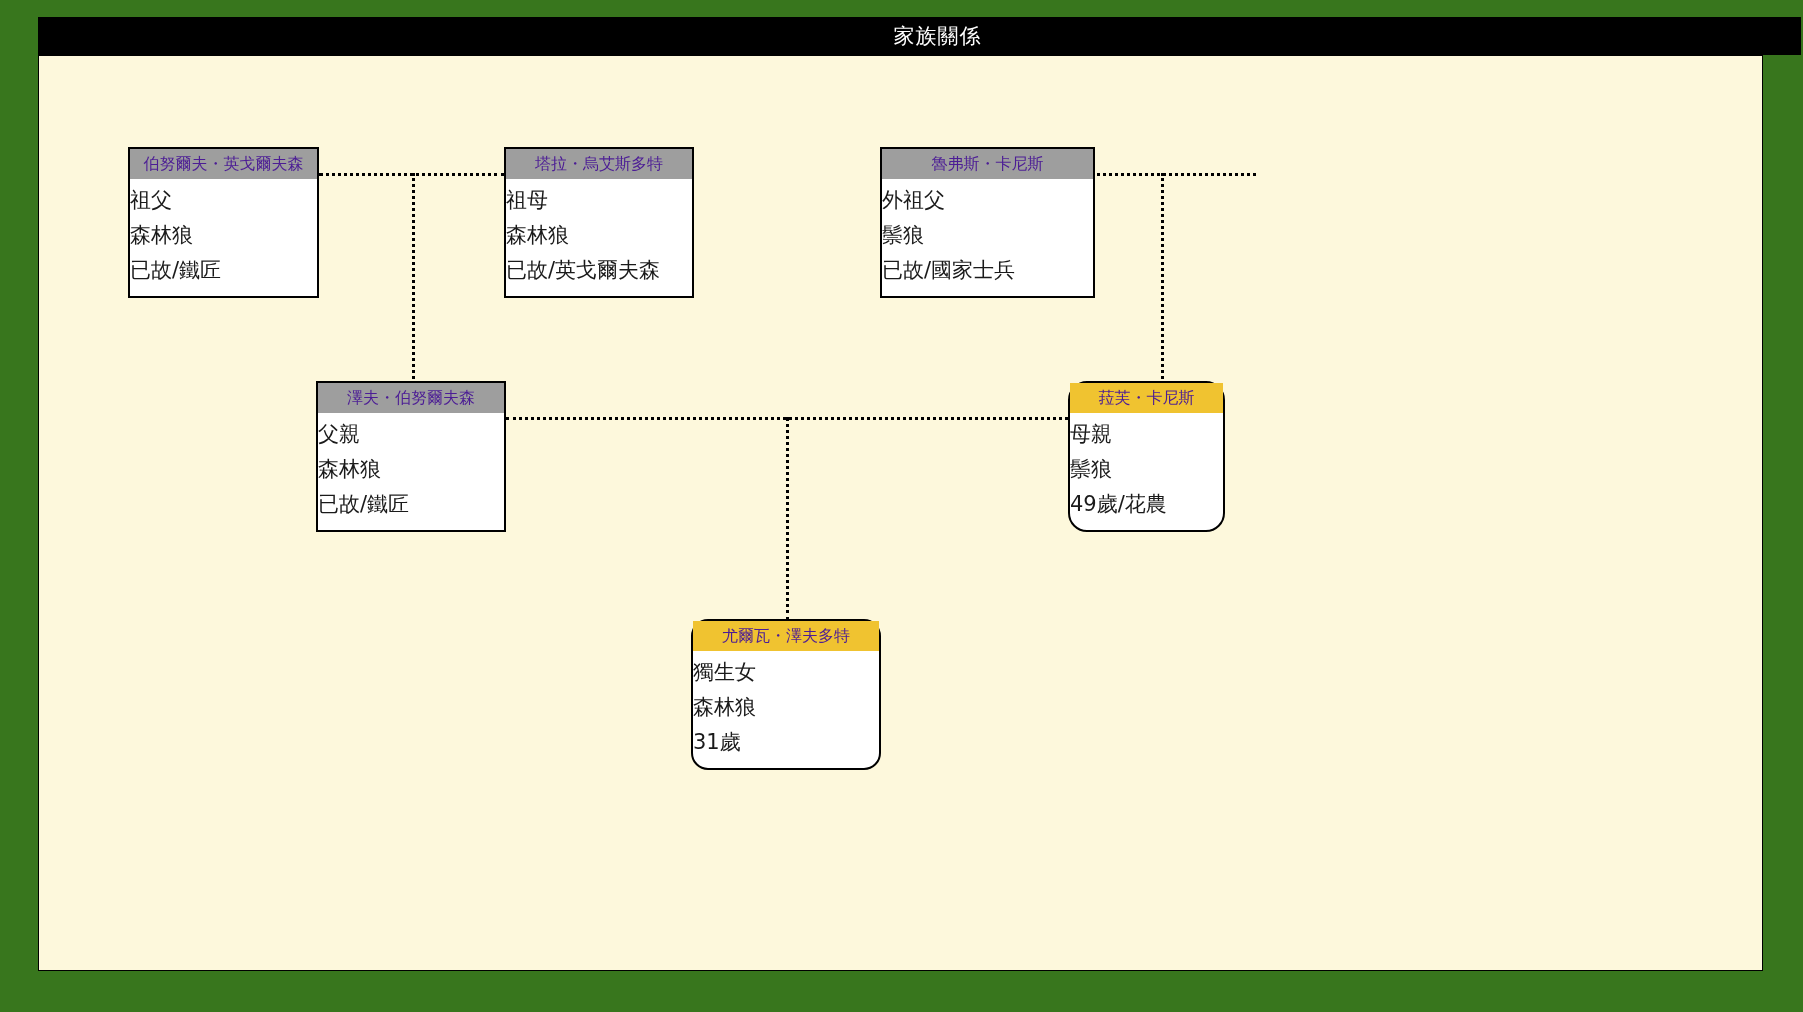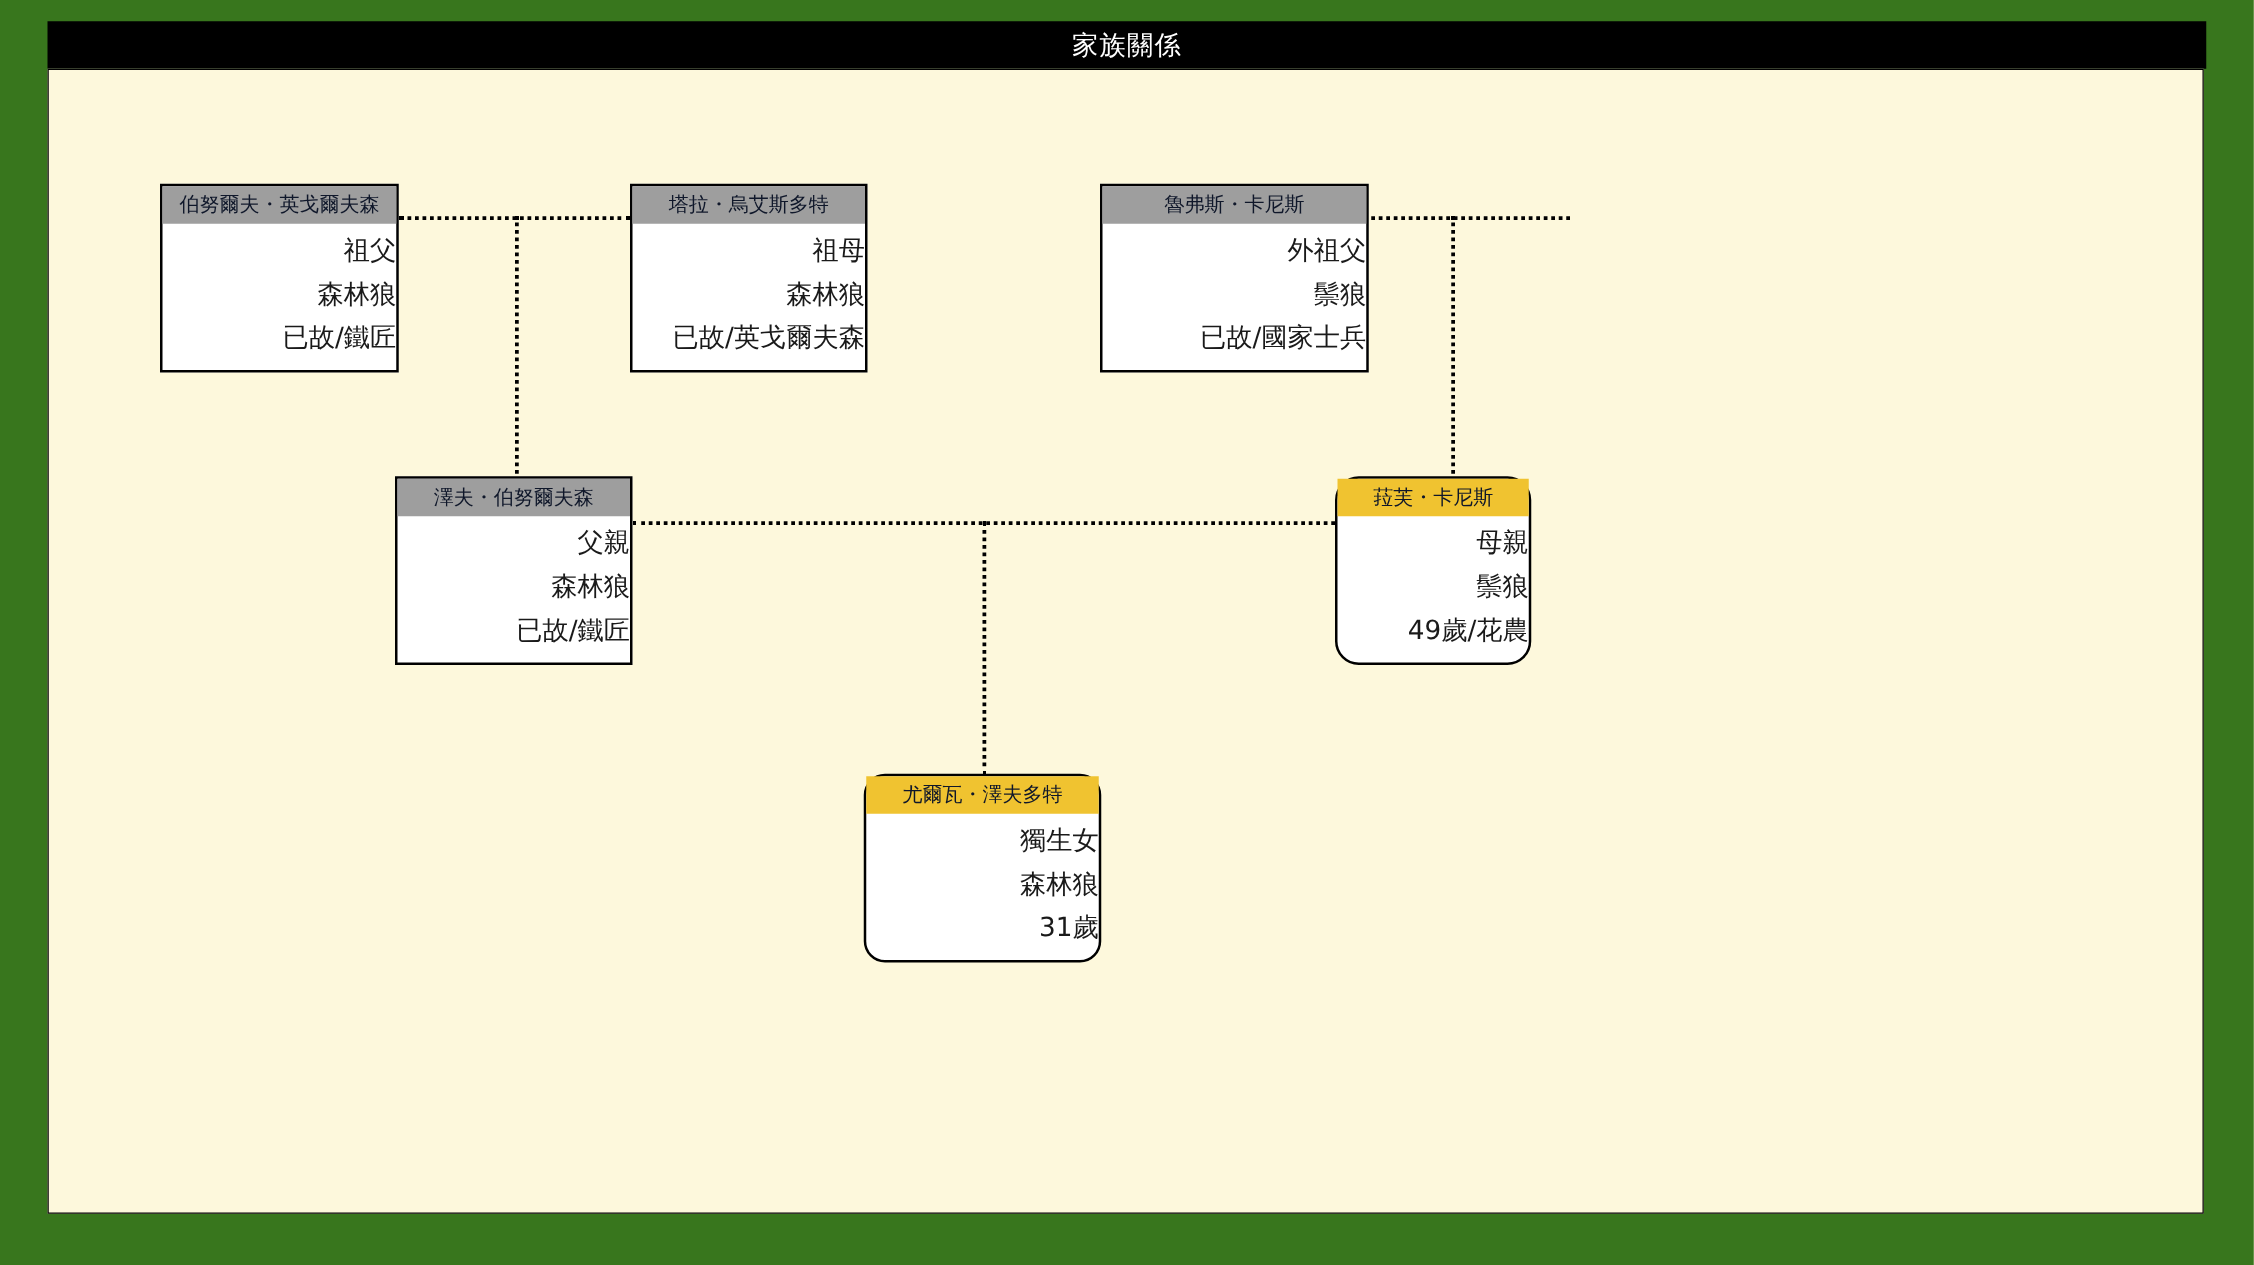--- a/index.html
+++ b/index.html
@@ -9,46 +9,46 @@
     font-family:"DejaVu Sans","Liberation Sans",sans-serif;
     overflow:hidden;
   }
   #app{position:relative;width:1803px;height:1012px;}
 
   
   .titlebar{
     position:absolute;left:38px;top:17px;width:1727px;height:38px;
     background:#000000;color:#ffffff;
     display:flex;align-items:center;justify-content:center;
-    font-size:21px;letter-spacing:1px;
+    font-size:21px;letter-spacing:1px;padding-left:36px;
   }
 
   
   .canvas{
     position:absolute;left:38px;top:55px;width:1723px;height:914px;
     background:#FDF8DC;border:1px solid #000;
   }
 
   
   .card{
     position:absolute;
     border:2px solid #000;
     background:#ffffff;
     box-sizing:border-box;
     z-index:5;
   }
   .card-header{
-    background:#9E9E9E;color:#0f172a;
+    background:#9E9E9E;color:#4c1d95;
     font-size:16px;line-height:30px;height:30px;
     text-align:center;white-space:nowrap;overflow:hidden;
   }
   .card.highlight > .card-header{background:#F0C330;}
   .card-body{
     padding:4px 0 8px 0;
-    text-align:right;
+    text-align:left;
   }
   .card-line{
     font-size:21px;line-height:35px;color:#1a1a1a;white-space:nowrap;
   }
 
   
   .conn-h{position:absolute;height:0;border-top:3px dotted #000;z-index:1;}
   .conn-v{position:absolute;width:0;border-left:3px dotted #000;z-index:1;}
 </style>
 </head>

